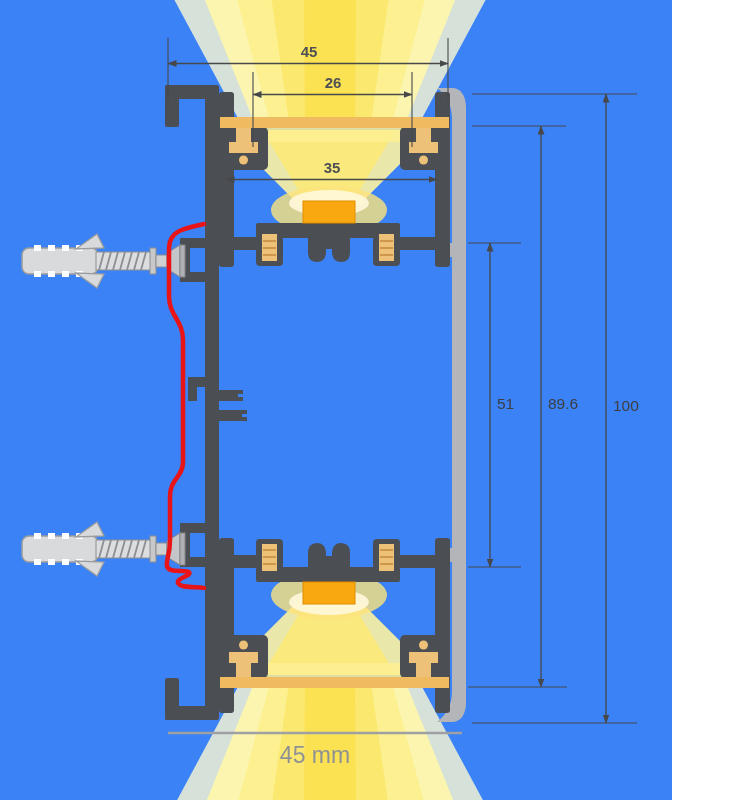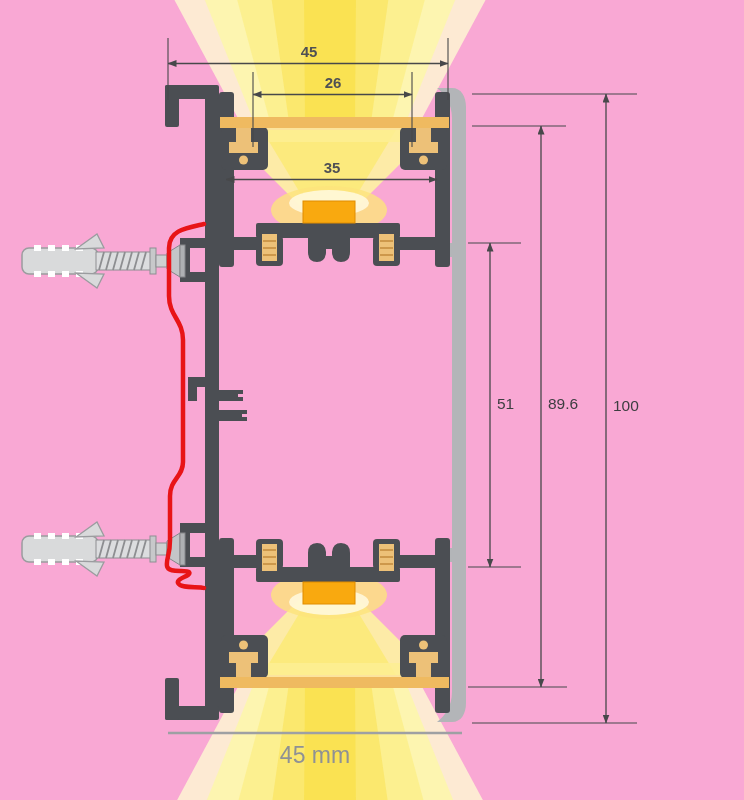--- a/index.html
+++ b/index.html
@@ -1,16 +1,16 @@
 <!DOCTYPE html>
 <html><head>
 <meta charset="utf-8">
 <style>
   html,body{margin:0;padding:0;background:#ffffff;}
-  .stage{position:relative;width:744px;height:800px;background:#f9a8d4;overflow:hidden;}
+  .stage{position:relative;width:672px;height:800px;background:#3b82f6;overflow:hidden;}
   svg{display:block;}
   .dim-t{font-family:"Liberation Sans",sans-serif;font-size:15px;font-weight:600;fill:#4f5054;}
   .dim-r{font-family:"Liberation Sans",sans-serif;font-size:15.5px;font-weight:500;fill:#3d3e41;}
   .mm-t{font-family:"Liberation Sans",sans-serif;font-size:23px;font-weight:400;fill:#8f9194;}
 </style>
 </head>
 <body>
 
 <div class="stage">
 <svg width="744" height="800" viewBox="0 0 744 800" xmlns="http://www.w3.org/2000/svg">

